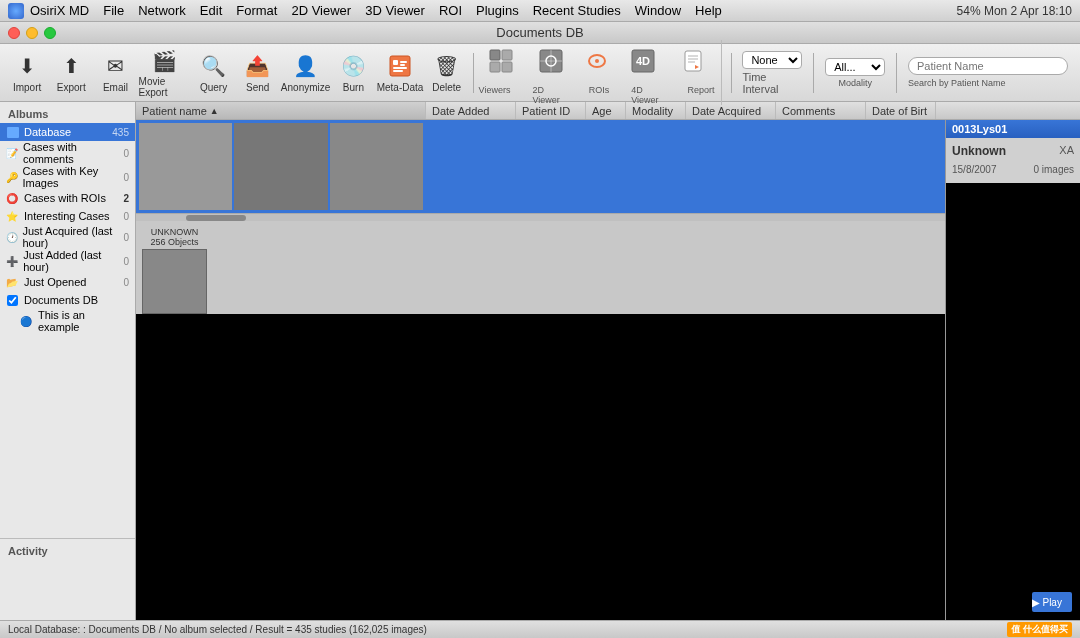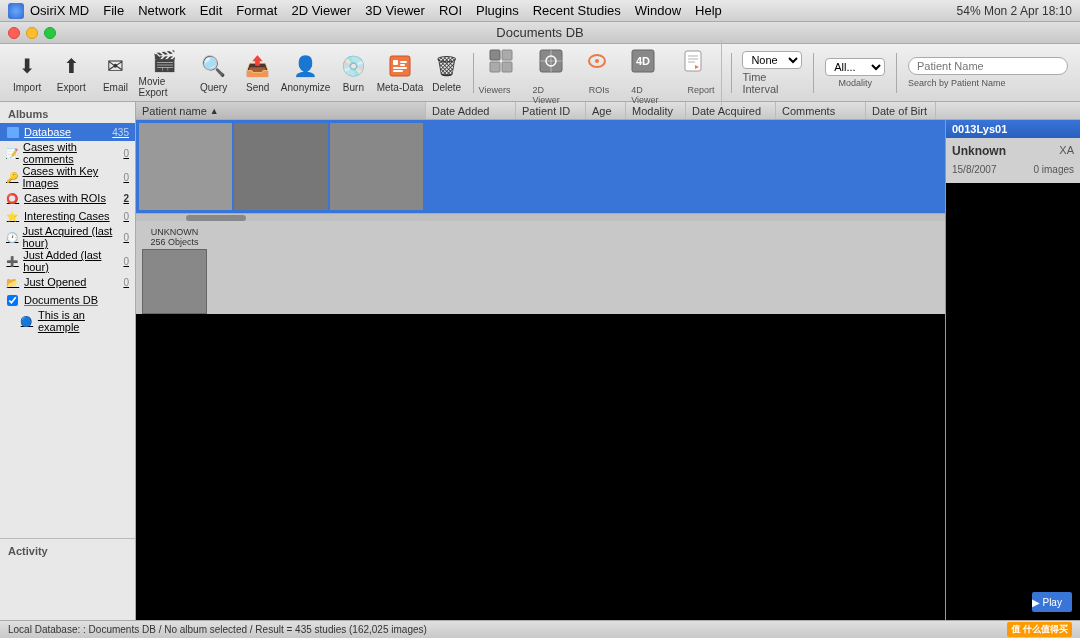--- a/index.html
+++ b/index.html
@@ -169,21 +169,20 @@
       padding: 6px 8px 3px;
     }
     .sidebar-item {
       display: flex;
       align-items: center;
       padding: 0 6px;
       cursor: pointer;
       font-size: 11px;
       color: #000;
       min-height: 18px;
-      text-decoration: underline;
     }
     .sidebar-item.selected {
       background: #3875d7;
       color: white;
     }
     .sidebar-item .item-icon {
       width: 14px; height: 14px;
       margin-right: 4px;
       display: inline-flex;
       align-items: center;

